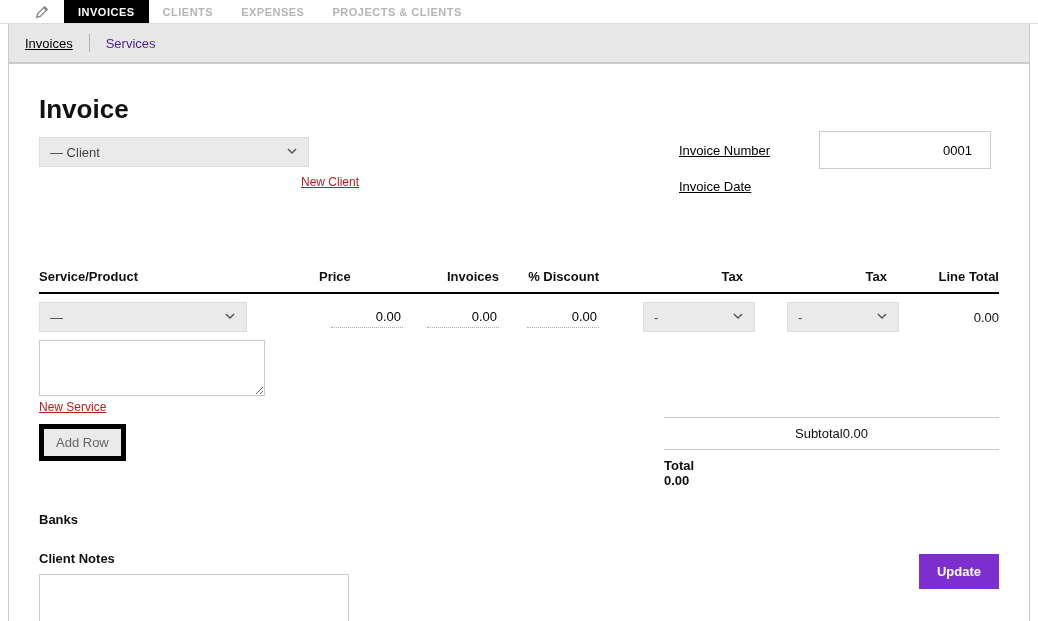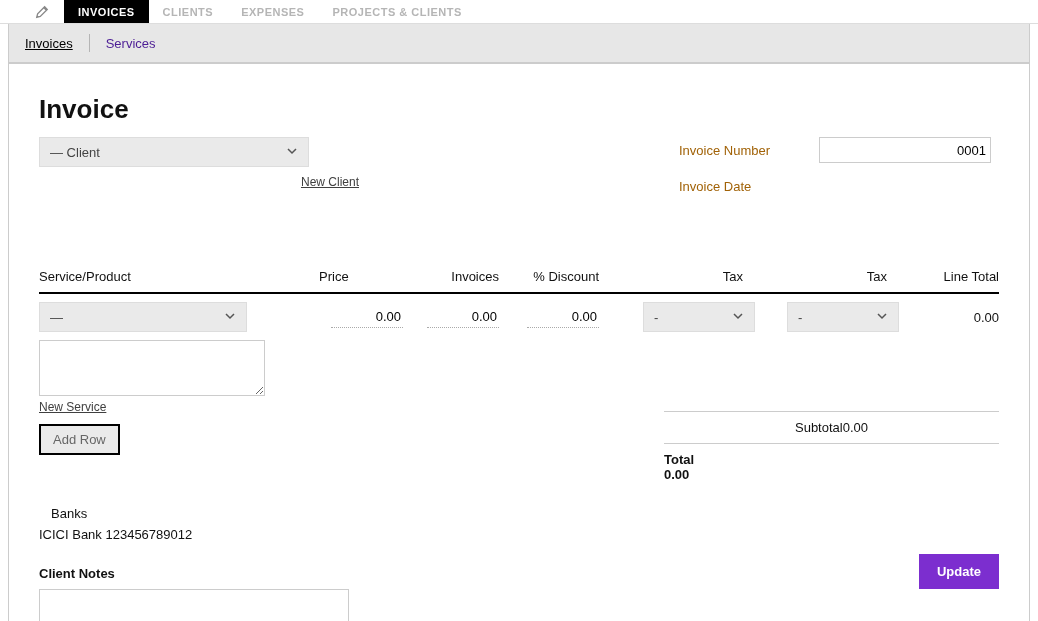--- a/index.html
+++ b/index.html
@@ -113,63 +113,64 @@
   .select-box.line {
     width: 208px;
   }
   .select-box.tax {
     width: 112px;
   }
   .chev {
     color: #666;
   }
   .link {
-    color: #404040;
+    color: #b91c1c;
     text-decoration: underline;
     font-size: 12px;
     cursor: pointer;
     display: inline-block;
   }
   .link.nc { margin-top: 8px; }
   .meta-col {
     width: 320px;
   }
   .meta-row {
     display: flex;
     align-items: center;
     margin-bottom: 10px;
     height: 26px;
   }
   .meta-label {
     width: 140px;
-    color: #a16207;
-    font-size: 13px;
+    color: #000000;
+    font-size: 13px;
+    text-decoration: underline;
   }
   .meta-val {
     flex: 1;
     text-align: right;
     font-size: 13px;
   }
   .meta-input {
     width: 172px;
-    height: 26px;
-    border: 1px solid #ccc;
-    padding: 0 4px;
+    height: 38px;
+    border: 1px solid #ccc;
+    padding: 0 18px;
     font-size: 13px;
     text-align: right;
   }
   .meta-input.left { text-align: left; }
   .lines {
     margin-top: 60px;
   }
   .lines-head {
     display: flex;
     border-bottom: 2px solid #000;
     padding-bottom: 8px;
-    font-weight: normal;
+    font-weight: bold;
     font-size: 13px;
   }
   .col-svc { width: 280px; }
   .col-price { width: 84px; }
   .col-qty { width: 96px; text-align: right; }
   .col-disc { width: 100px; text-align: right; }
   .col-tax1 { width: 164px; text-align: right; padding-right: 20px; }
   .col-tax2 { width: 144px; text-align: right; padding-right: 20px; }
   .col-lt { flex: 1; text-align: right; }
   .lines-row {
@@ -193,21 +194,21 @@
     height: 56px;
     border: 1px solid #ccc;
     resize: both;
     margin-top: 8px;
     font-family: inherit;
     font-size: 13px;
     padding: 4px;
   }
   .btn-gray {
     background: #eaeaea;
-    border: 2px solid #000000;
+    border: 5px solid #000000;
     padding: 6px 12px;
     color: #666;
     font-size: 13px;
     cursor: pointer;
     margin-top: 10px;
   }
   .totals {
     width: 335px;
     margin-left: auto;
     margin-top: -44px;
@@ -217,23 +218,22 @@
     justify-content: center;
     padding: 8px 0;
     border-top: 1px solid #ccc;
     font-size: 13px;
   }
   .tot-row.bold { font-weight: bold; flex-direction: column; }
   .banks {
     margin-top: 16px;
   }
   .banks-h {
-    font-weight: normal;
+    font-weight: bold;
     margin-bottom: 6px;
-    margin-left: 12px;
   }
   .notes-h {
     font-weight: bold;
     margin-top: 24px;
     margin-bottom: 8px;
   }
   .notes-area {
     width: 310px;
     height: 74px;
     border: 1px solid #ccc;
@@ -372,21 +372,20 @@
         <span>0.00</span>
       </div>
       <div class="tot-row bold">
         <span>Total</span>
         <span>0.00</span>
       </div>
     </div>
 
     <div class="banks">
       <div class="banks-h">Banks</div>
-      <div>ICICI Bank 123456789012</div>
     </div>
 
     <div class="notes-h">Client Notes</div>
     <textarea class="notes-area" style=""></textarea>
 
     <button class="btn-update">Update</button>
 
   </div>
 </div>
 

